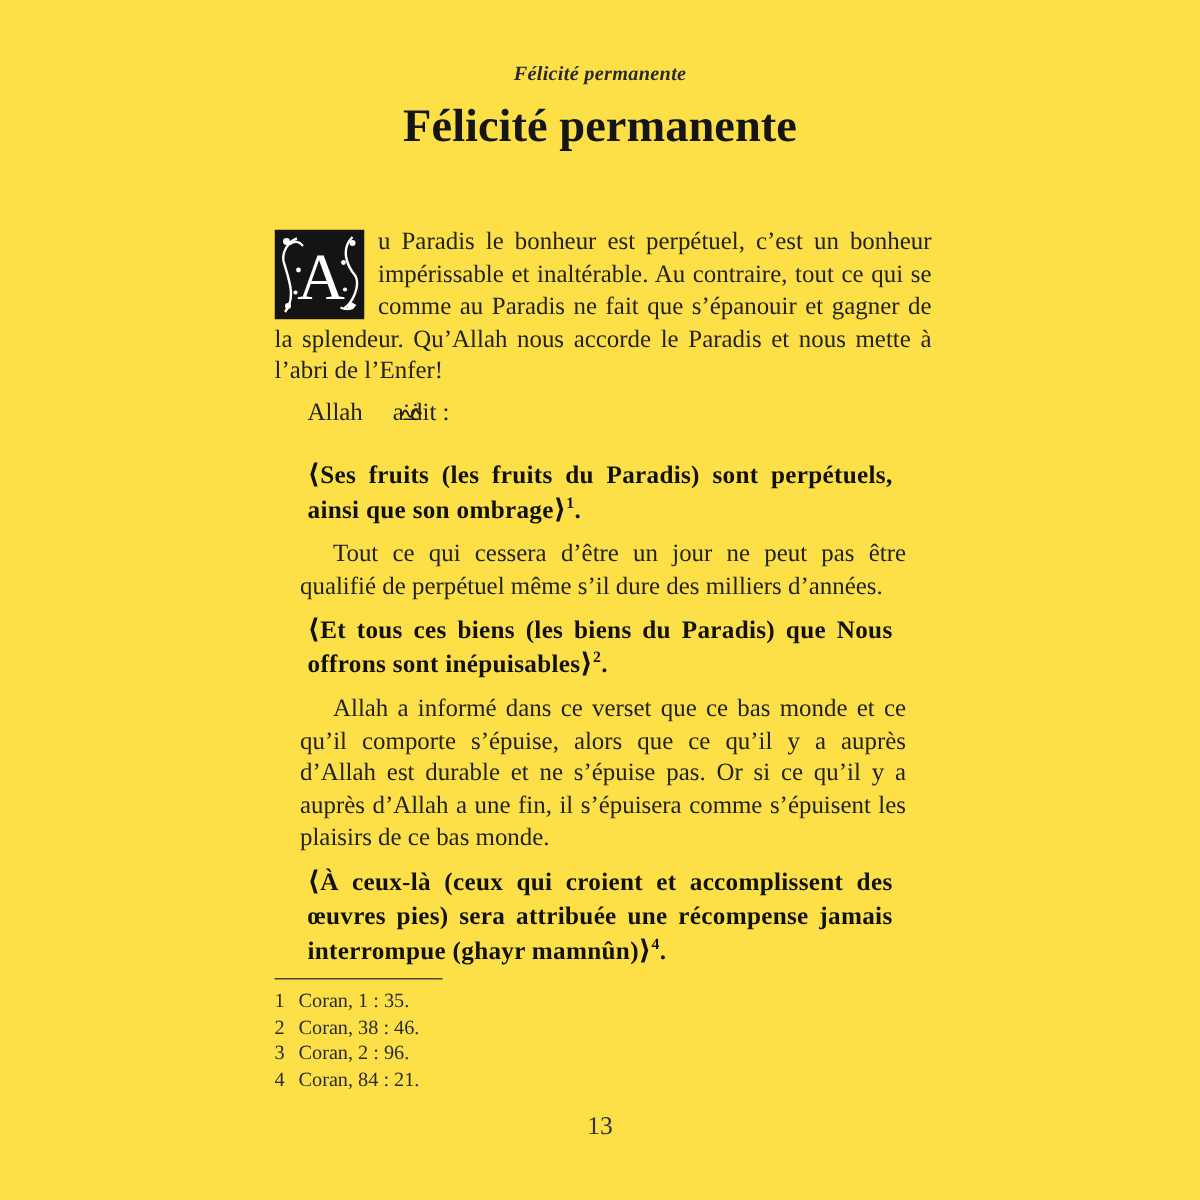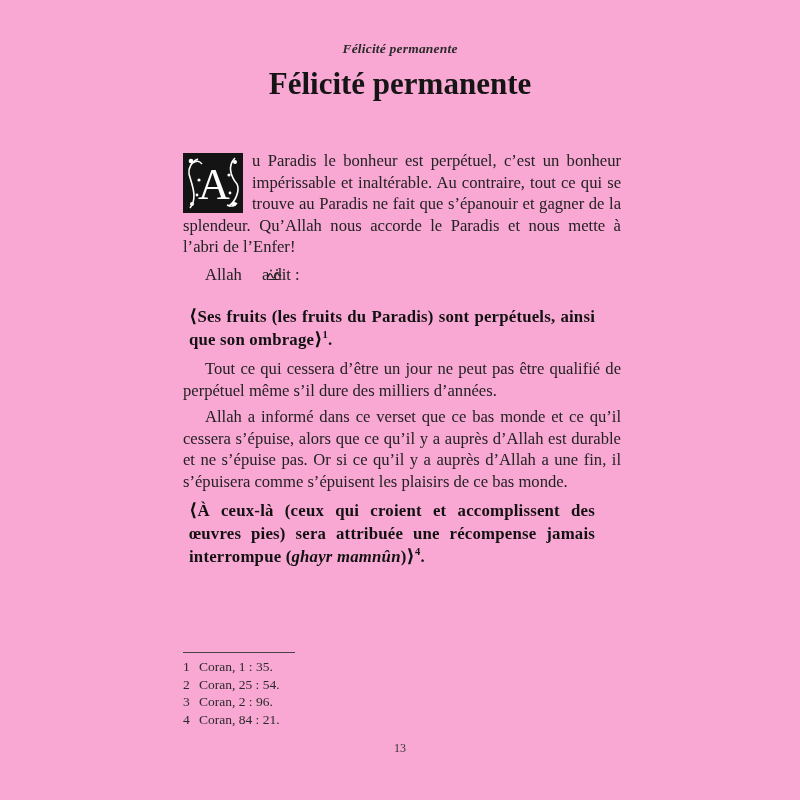--- a/index.html
+++ b/index.html
@@ -1,69 +1,69 @@
 <!DOCTYPE html>
 <html><head>
 <meta charset="utf-8">
 <style>
   * { margin:0; padding:0; box-sizing:border-box; }
   html,body { width:800px; height:800px; background:#ffffff; }
   body { font-family:"Liberation Serif", "DejaVu Serif", serif; color:#1e1e1e; position:relative; }
-  .page { position:absolute; inset:0; background:#f9a8d4; overflow:hidden; }
+  .page { position:absolute; inset:0; background:#fde047; overflow:hidden; }
 
   .running-head {
     position:absolute; top:41px; left:0; width:100%;
     text-align:center; font-style:italic; font-weight:bold;
     font-size:13.5px; color:#2a2a2a; letter-spacing:.2px;
   }
   .chapter-title {
     position:absolute; top:66px; left:0; width:100%;
     text-align:center; font-weight:bold; font-size:31px; color:#151515;
   }
 
   .body-block {
     position:absolute; left:183px; top:150px; width:438px;
     font-size:16.6px; line-height:21.5px; text-align:justify;
     color:#222;
   }
 
   .dropcap-box {
     float:left; width:60px; height:60px; margin:3px 9px 1px 0;
   }
-  .para { text-indent:22px; margin:5px 0; }
+  .para { text-indent:22px; margin:5px 17px; }
   .para.first { text-indent:0; margin:0 0 6px 0; }
   .intro-line { text-indent:22px; margin:6px 0 20px 0; }
 
   .quote {
     font-weight:bold; color:#111;
-    margin:7px 26px 7px 6px;
+    margin:7px 26px 7px 22px;
     line-height:23px; font-size:16.8px;
     text-align:justify; letter-spacing:.2px;
   }
   .quote .bracket { font-size:18px; }
-  .quote .inner-italic { font-style:italic; }
+  .quote .inner-italic { }
   sup.fn-ref { font-size:10.5px; line-height:0; vertical-align:super; font-weight:bold; }
 
   .honorific {
     display:inline-block; width:16px; height:13px; vertical-align:-1px;
     margin:0 2px;
   }
 
   .footnotes {
     position:absolute; left:183px; top:652px; width:438px;
     font-size:13.5px; line-height:17.5px; color:#2a2a2a;
   }
   .fn-rule { width:112px; border-top:1.2px solid #444; margin-bottom:5px; }
   .fn-row { display:flex; }
   .fn-num { width:16px; flex:0 0 16px; }
   .fn-text { flex:1; }
 
   .page-number {
     position:absolute; top:741px; left:0; width:100%;
-    text-align:center; font-size:12px; color:#333;
+    text-align:center; font-size:17px; color:#333;
   }
 </style>
 </head>
 <body>
 
 <div class="page">
 
   <div class="running-head">Félicité permanente</div>
 
   <h1 class="chapter-title">Félicité permanente</h1>
@@ -81,58 +81,61 @@
           <circle cx="8" cy="8" r="2.3" fill="#fff"></circle>
           <circle cx="52" cy="9" r="2" fill="#fff"></circle>
           <circle cx="9" cy="51" r="2" fill="#fff"></circle>
           <circle cx="51" cy="51" r="2.3" fill="#fff"></circle>
           <circle cx="16" cy="27" r="1.6" fill="#fff"></circle>
           <circle cx="46" cy="22" r="1.6" fill="#fff"></circle>
           <circle cx="14" cy="42" r="1.4" fill="#fff"></circle>
           <circle cx="47" cy="40" r="1.4" fill="#fff"></circle>
           <text x="31" y="46" text-anchor="middle" font-family="Liberation Serif, serif" font-size="44" fill="#ffffff">A</text>
         </svg>
-      </span><span>u Paradis le bonheur est perpétuel, c’est un bonheur impérissable et inaltérable. Au contraire, tout ce qui se trouve au Paradis ne fait que s’épanouir et gagner de la splendeur. Qu’Allah nous accorde le Paradis et nous mette à l’abri de l’Enfer!</span>
+      </span><span>u Paradis le bonheur est perpétuel, c’est un bonheur impérissable et inaltérable. Au contraire, tout ce qui se comme au Paradis ne fait que s’épanouir et gagner de la splendeur. Qu’Allah nous accorde le Paradis et nous mette à l’abri de l’Enfer!</span>
     </p>
 
     <p class="intro-line">
       <span>Allah</span><span class="honorific"><svg viewBox="0 0 16 13" width="16" height="13" aria-hidden="true">
             <path d="M2,9 q2,-6 4,-1 q1.5,4 3.5,-0.5 q1.5,-4 3,-1 q1,2 2.5,0.5" stroke="#222" stroke-width="1.3" fill="none"></path>
             <path d="M3,11.5 h10" stroke="#222" stroke-width="1" fill="none"></path>
             <circle cx="5" cy="2.5" r="0.9" fill="#222"></circle>
             <circle cx="11" cy="2" r="0.9" fill="#222"></circle>
           </svg></span><span>a dit :</span>
     </p>
 
     <p class="quote">
       <span class="bracket">⟨</span><span>Ses fruits (les fruits du Paradis) sont perpétuels, ainsi que son ombrage</span><span class="inner-italic"></span><span></span><span class="bracket">⟩</span><sup class="fn-ref">1</sup><span>.</span>
     </p>
 
     <p class="para">Tout ce qui cessera d’être un jour ne peut pas être qualifié de perpétuel même s’il dure des milliers d’années.</p>
 
+    <p class="quote">
+      <span class="bracket">⟨</span><span>Et tous ces biens (les biens du Paradis) que Nous offrons sont inépuisables</span><span class="inner-italic"></span><span></span><span class="bracket">⟩</span><sup class="fn-ref">2</sup><span>.</span>
+    </p>
 
 
 
-    <p class="para">Allah a informé dans ce verset que ce bas monde et ce qu’il cessera s’épuise, alors que ce qu’il y a auprès d’Allah est durable et ne s’épuise pas. Or si ce qu’il y a auprès d’Allah a une fin, il s’épuisera comme s’épuisent les plaisirs de ce bas monde.</p>
+    <p class="para">Allah a informé dans ce verset que ce bas monde et ce qu’il comporte s’épuise, alors que ce qu’il y a auprès d’Allah est durable et ne s’épuise pas. Or si ce qu’il y a auprès d’Allah a une fin, il s’épuisera comme s’épuisent les plaisirs de ce bas monde.</p>
 
     <p class="quote">
       <span class="bracket">⟨</span><span>À ceux-là (ceux qui croient et accomplissent des œuvres pies) sera attribuée une récompense jamais interrompue (</span><span class="inner-italic">ghayr mamnûn</span><span>)</span><span class="bracket">⟩</span><sup class="fn-ref">4</sup><span>.</span>
     </p>
 
   </div>
 
   <div class="footnotes">
     <div class="fn-rule"></div>
     <div class="fn-row">
       <span class="fn-num">1</span>
       <span class="fn-text">Coran, 1 : 35.</span>
     </div>
     <div class="fn-row">
       <span class="fn-num">2</span>
-      <span class="fn-text">Coran, 25 : 54.</span>
+      <span class="fn-text">Coran, 38 : 46.</span>
     </div>
     <div class="fn-row">
       <span class="fn-num">3</span>
       <span class="fn-text">Coran, 2 : 96.</span>
     </div>
     <div class="fn-row">
       <span class="fn-num">4</span>
       <span class="fn-text">Coran, 84 : 21.</span>
     </div>
   </div>

